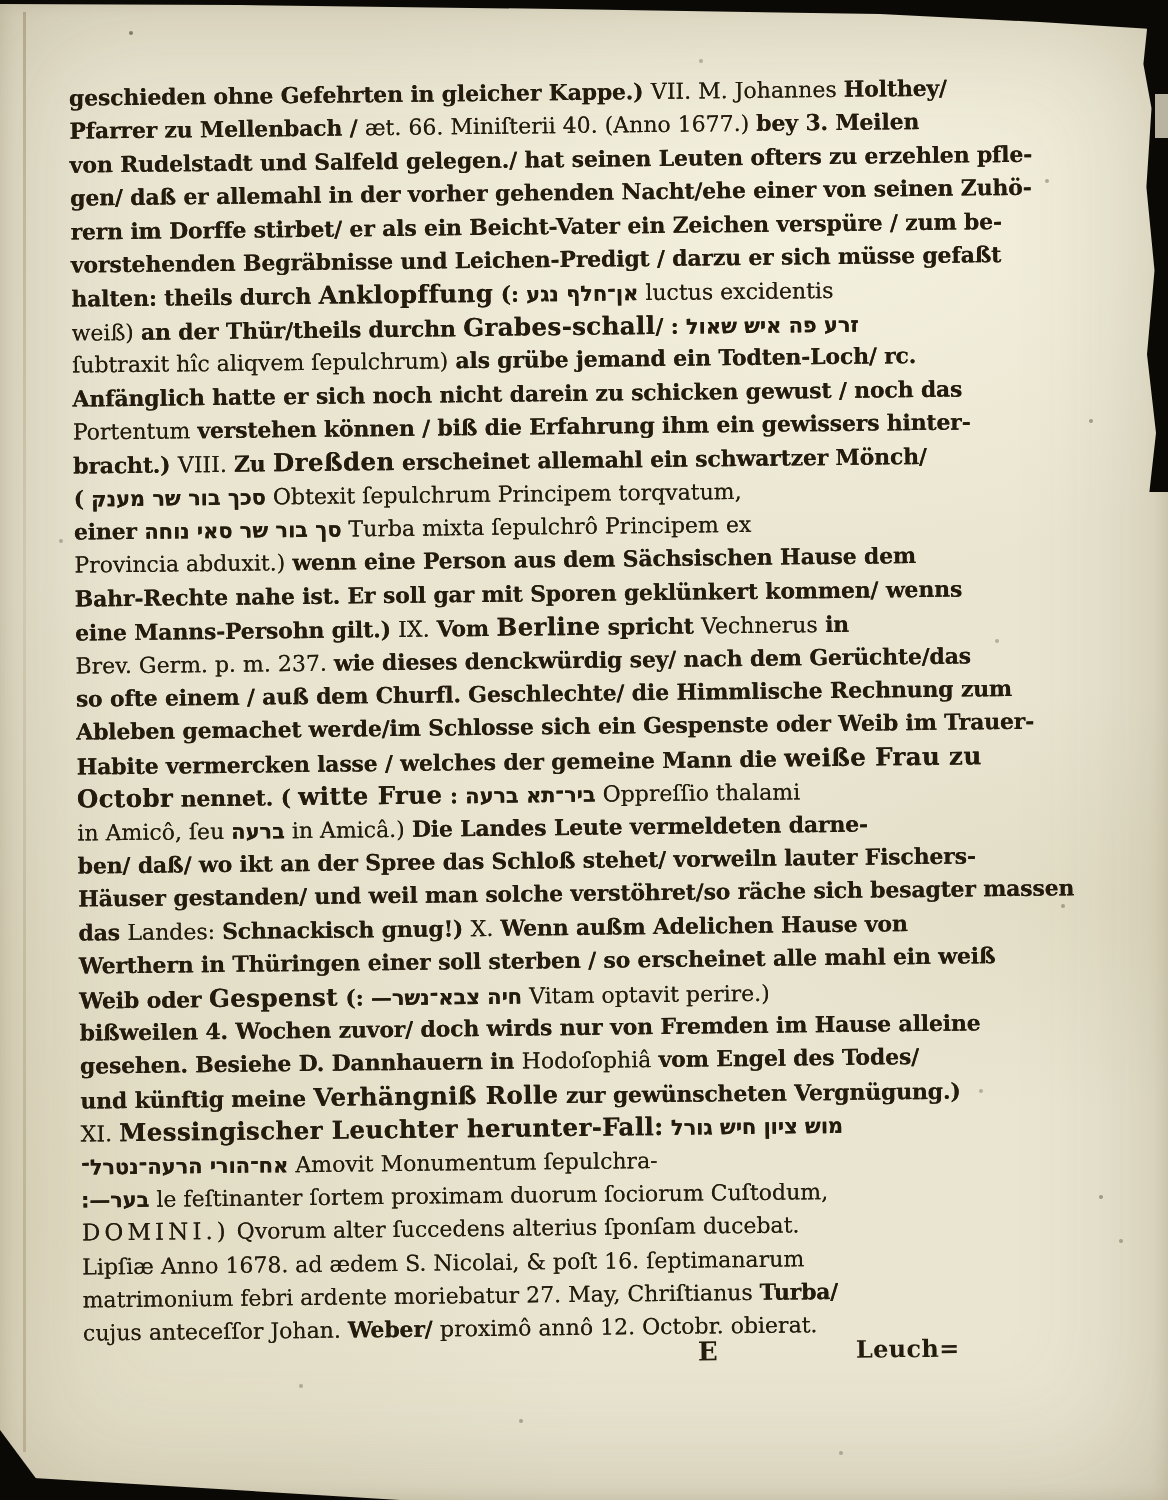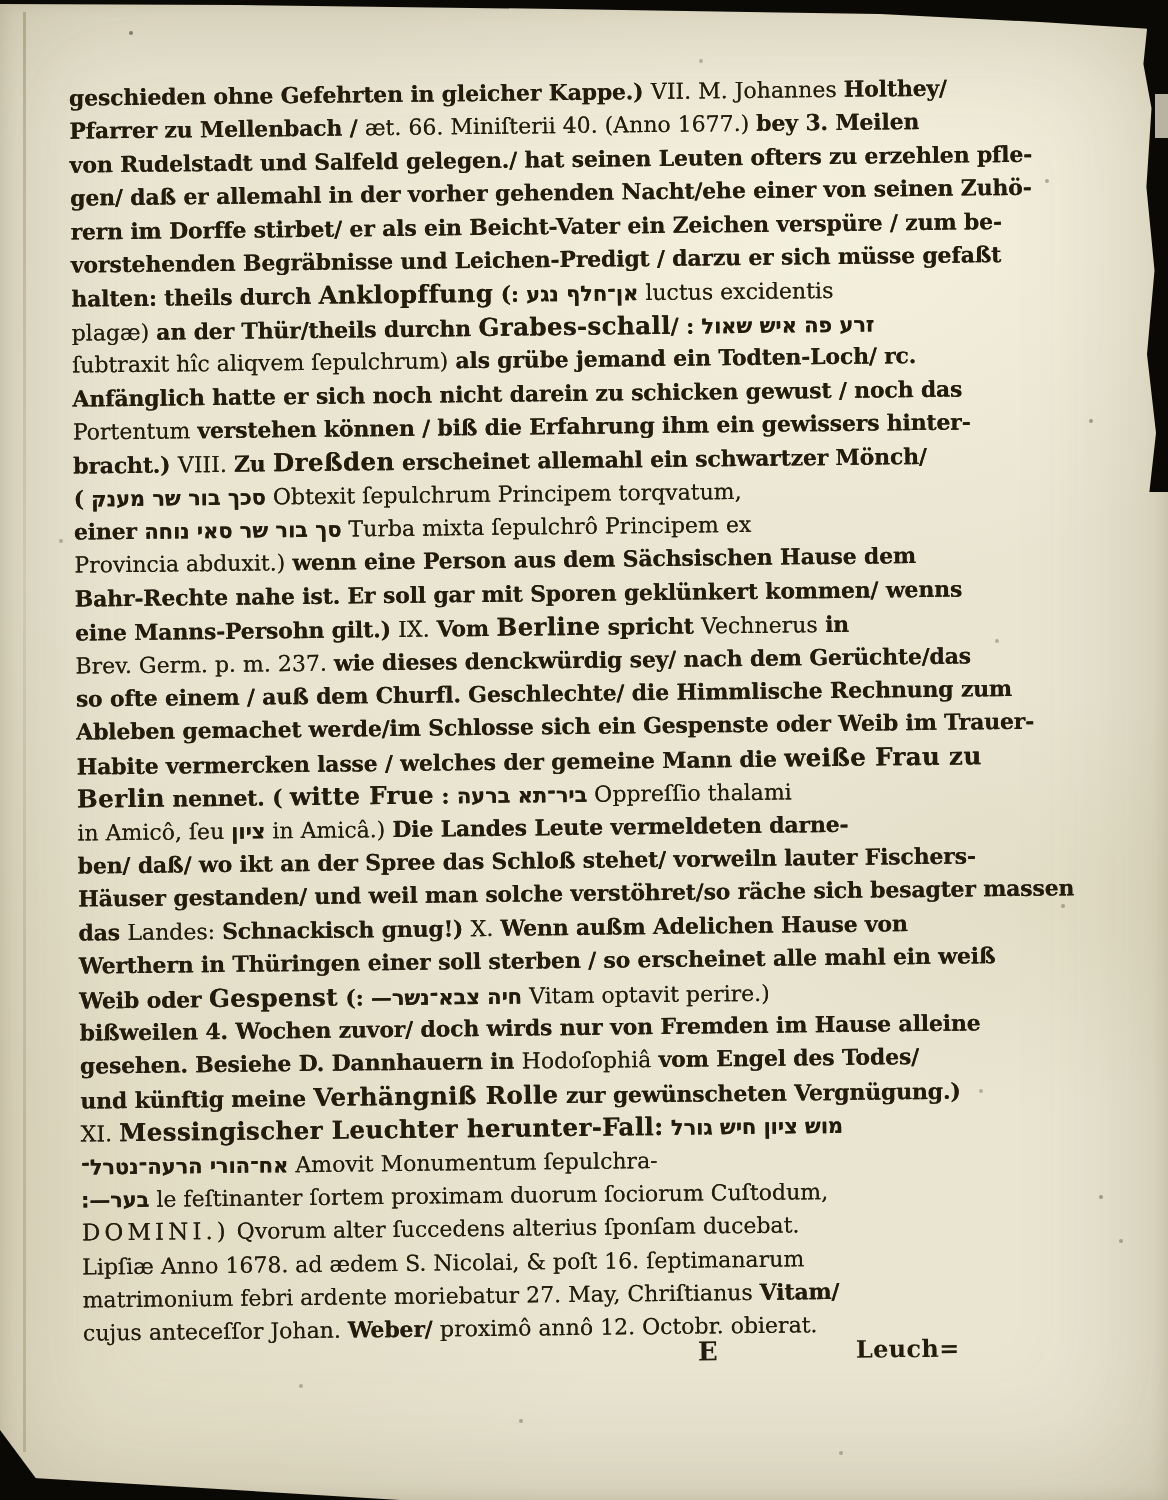--- a/index.html
+++ b/index.html
@@ -73,49 +73,49 @@
 <div class="speckles"></div>
 
 <div class="text-block">
     <div class="line"><span class="seg-g">geschieden ohne Gefehrten in gleicher Kappe.) </span><span class="seg-l">VII. M. Johannes </span><span class="seg-g">Holthey/</span></div>
     <div class="line"><span class="seg-g">Pfarrer zu Mellenbach / </span><span class="seg-l">æt. 66. Miniſterii 40. (Anno 1677.) </span><span class="seg-g">bey 3. Meilen</span></div>
     <div class="line"><span class="seg-g">von Rudelstadt und Salfeld gelegen./ hat seinen Leuten ofters zu erzehlen pfle-</span></div>
     <div class="line"><span class="seg-g">gen/ daß er allemahl in der vorher gehenden Nacht/ehe einer von seinen Zuhö-</span></div>
     <div class="line"><span class="seg-g">rern im Dorffe stirbet/ er als ein Beicht-Vater ein Zeichen verspüre / zum be-</span></div>
     <div class="line"><span class="seg-g">vorstehenden Begräbnisse und Leichen-Predigt / darzu er sich müsse gefaßt</span></div>
     <div class="line"><span class="seg-g">halten: theils durch </span><span class="seg-e">Anklopffung</span><span class="seg-g"> (: </span><span class="seg-h">אן־חלף נגע</span><span class="seg-l"> luctus excidentis</span></div>
-    <div class="line"><span class="seg-l">plagæ) </span><span class="seg-g">an der Thür/theils durchn </span><span class="seg-e">Grabes-schall</span><span class="seg-g">/ : </span><span class="seg-h">זרע פה איש שאול</span></div>
+    <div class="line"><span class="seg-l">weiß) </span><span class="seg-g">an der Thür/theils durchn </span><span class="seg-e">Grabes-schall</span><span class="seg-g">/ : </span><span class="seg-h">זרע פה איש שאול</span></div>
     <div class="line"><span class="seg-l">ſubtraxit hîc aliqvem ſepulchrum) </span><span class="seg-g">als grübe jemand ein Todten-Loch/ rc.</span></div>
     <div class="line"><span class="seg-g">Anfänglich hatte er sich noch nicht darein zu schicken gewust / noch das</span></div>
     <div class="line"><span class="seg-l">Portentum </span><span class="seg-g">verstehen können / biß die Erfahrung ihm ein gewissers hinter-</span></div>
     <div class="line"><span class="seg-g">bracht.) </span><span class="seg-l">VIII. </span><span class="seg-g">Zu </span><span class="seg-e">Dreßden</span><span class="seg-g"> erscheinet allemahl ein schwartzer Mönch/</span></div>
     <div class="line"><span class="seg-g">( </span><span class="seg-h">סכך בור שר מענק</span><span class="seg-l"> Obtexit ſepulchrum Principem torqvatum,</span></div>
     <div class="line"><span class="seg-g">einer </span><span class="seg-h">סך בור שר סאי נוחה</span><span class="seg-l"> Turba mixta ſepulchrô Principem ex</span></div>
     <div class="line"><span class="seg-l">Provincia abduxit.) </span><span class="seg-g">wenn eine Person aus dem Sächsischen Hause dem</span></div>
     <div class="line"><span class="seg-g">Bahr-Rechte nahe ist. Er soll gar mit Sporen geklünkert kommen/ wenns</span></div>
     <div class="line"><span class="seg-g">eine Manns-Persohn gilt.)   </span><span class="seg-l">IX. </span><span class="seg-g">Vom </span><span class="seg-e">Berline</span><span class="seg-g"> spricht </span><span class="seg-l">Vechnerus</span><span class="seg-g"> in</span></div>
     <div class="line"><span class="seg-l">Brev. Germ. p. m. 237. </span><span class="seg-g">wie dieses denckwürdig sey/ nach dem Gerüchte/das</span></div>
     <div class="line"><span class="seg-g">so ofte einem / auß dem Churfl. Geschlechte/ die Himmlische Rechnung zum</span></div>
     <div class="line"><span class="seg-g">Ableben gemachet werde/im Schlosse sich ein Gespenste oder Weib im Trauer-</span></div>
     <div class="line"><span class="seg-g">Habite vermercken lasse / welches der gemeine Mann die </span><span class="seg-e">weiße Frau zu</span></div>
-    <div class="line"><span class="seg-e">Berlin</span><span class="seg-g"> nennet. ( </span><span class="seg-e">witte Frue</span><span class="seg-g"> : </span><span class="seg-h">ביר־תא ברעה</span><span class="seg-l"> Oppreſſio thalami</span></div>
-    <div class="line"><span class="seg-l">in Amicô, ſeu </span><span class="seg-h">ציון</span><span class="seg-l"> in Amicâ.) </span><span class="seg-g">Die Landes Leute vermeldeten darne-</span></div>
+    <div class="line"><span class="seg-e">Octobr</span><span class="seg-g"> nennet. ( </span><span class="seg-e">witte Frue</span><span class="seg-g"> : </span><span class="seg-h">ביר־תא ברעה</span><span class="seg-l"> Oppreſſio thalami</span></div>
+    <div class="line"><span class="seg-l">in Amicô, ſeu </span><span class="seg-h">ברעה</span><span class="seg-l"> in Amicâ.) </span><span class="seg-g">Die Landes Leute vermeldeten darne-</span></div>
     <div class="line"><span class="seg-g">ben/ daß/ wo ikt an der Spree das Schloß stehet/ vorweiln lauter Fischers-</span></div>
     <div class="line"><span class="seg-g">Häuser gestanden/ und weil man solche verstöhret/so räche sich besagter massen</span></div>
     <div class="line"><span class="seg-g">das </span><span class="seg-l">Landes: </span><span class="seg-g">Schnackisch gnug!)   </span><span class="seg-l">X. </span><span class="seg-g">Wenn außm Adelichen Hause von</span></div>
     <div class="line"><span class="seg-g">Werthern in Thüringen einer soll sterben / so erscheinet alle mahl ein weiß</span></div>
     <div class="line"><span class="seg-g">Weib oder </span><span class="seg-e">Gespenst</span><span class="seg-g"> (: </span><span class="seg-h">חיה צבא־נשר—</span><span class="seg-l"> Vitam optavit perire.)</span></div>
     <div class="line"><span class="seg-g">bißweilen 4. Wochen zuvor/ doch wirds nur von Fremden im Hause alleine</span></div>
     <div class="line"><span class="seg-g">gesehen. Besiehe D. Dannhauern in </span><span class="seg-l">Hodoſophiâ</span><span class="seg-g"> vom Engel des Todes/</span></div>
     <div class="line"><span class="seg-g">und künftig meine </span><span class="seg-e">Verhängniß Rolle</span><span class="seg-g"> zur gewünscheten Vergnügung.)</span></div>
     <div class="line"><span class="seg-l">XI. </span><span class="seg-e">Messingischer Leuchter herunter-Fall:</span><span class="seg-g"> </span><span class="seg-h">מוש ציון חיש גורל</span></div>
     <div class="line"><span class="seg-h">אח־הורי הרעה־נטרל־</span><span class="seg-l"> Amovit Monumentum ſepulchra-</span></div>
     <div class="line"><span class="seg-h">בער—׃</span><span class="seg-l"> le feſtinanter ſortem proximam duorum ſociorum Cuſtodum,</span></div>
     <div class="line"><span class="seg-c">DOMINI.)</span><span class="seg-l">  Qvorum alter ſuccedens alterius ſponſam ducebat.</span></div>
     <div class="line"><span class="seg-l">Lipſiæ Anno 1678. ad ædem S. Nicolai, &amp; poſt 16. ſeptimanarum</span></div>
-    <div class="line"><span class="seg-l">matrimonium febri ardente moriebatur 27. May, Chriſtianus </span><span class="seg-g">Vitam/</span></div>
+    <div class="line"><span class="seg-l">matrimonium febri ardente moriebatur 27. May, Chriſtianus </span><span class="seg-g">Turba/</span></div>
     <div class="line"><span class="seg-l">cujus anteceſſor Johan. </span><span class="seg-g">Weber/ </span><span class="seg-l">proximô annô 12. Octobr. obierat.</span></div>
   </div>
 
 <div class="sig-row">
   <span class="sig-mark">E</span>
   <span class="sig-catch">Leuch=</span>
 </div>
 
 </body></html>

